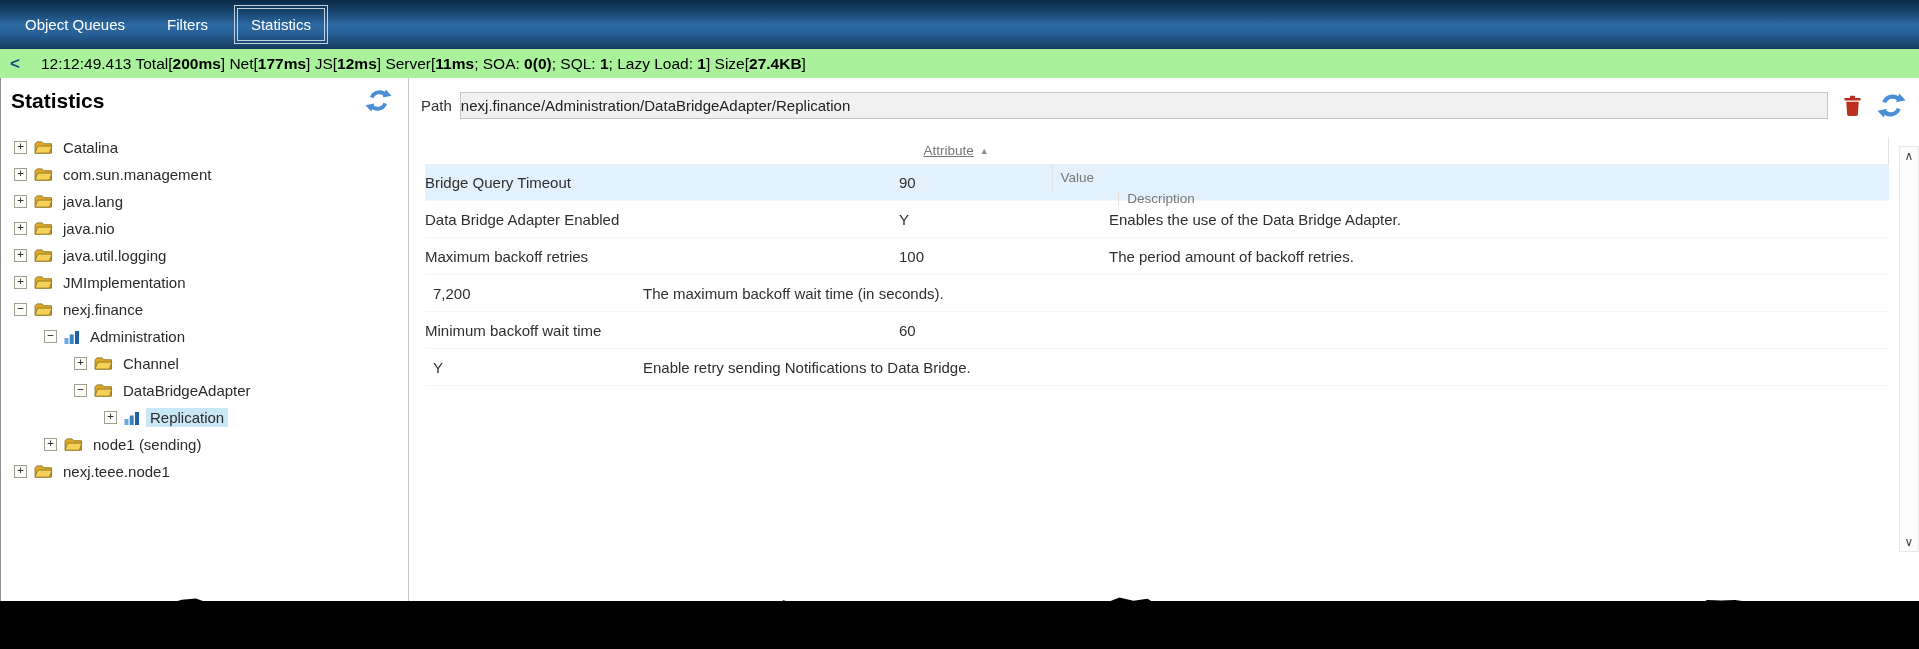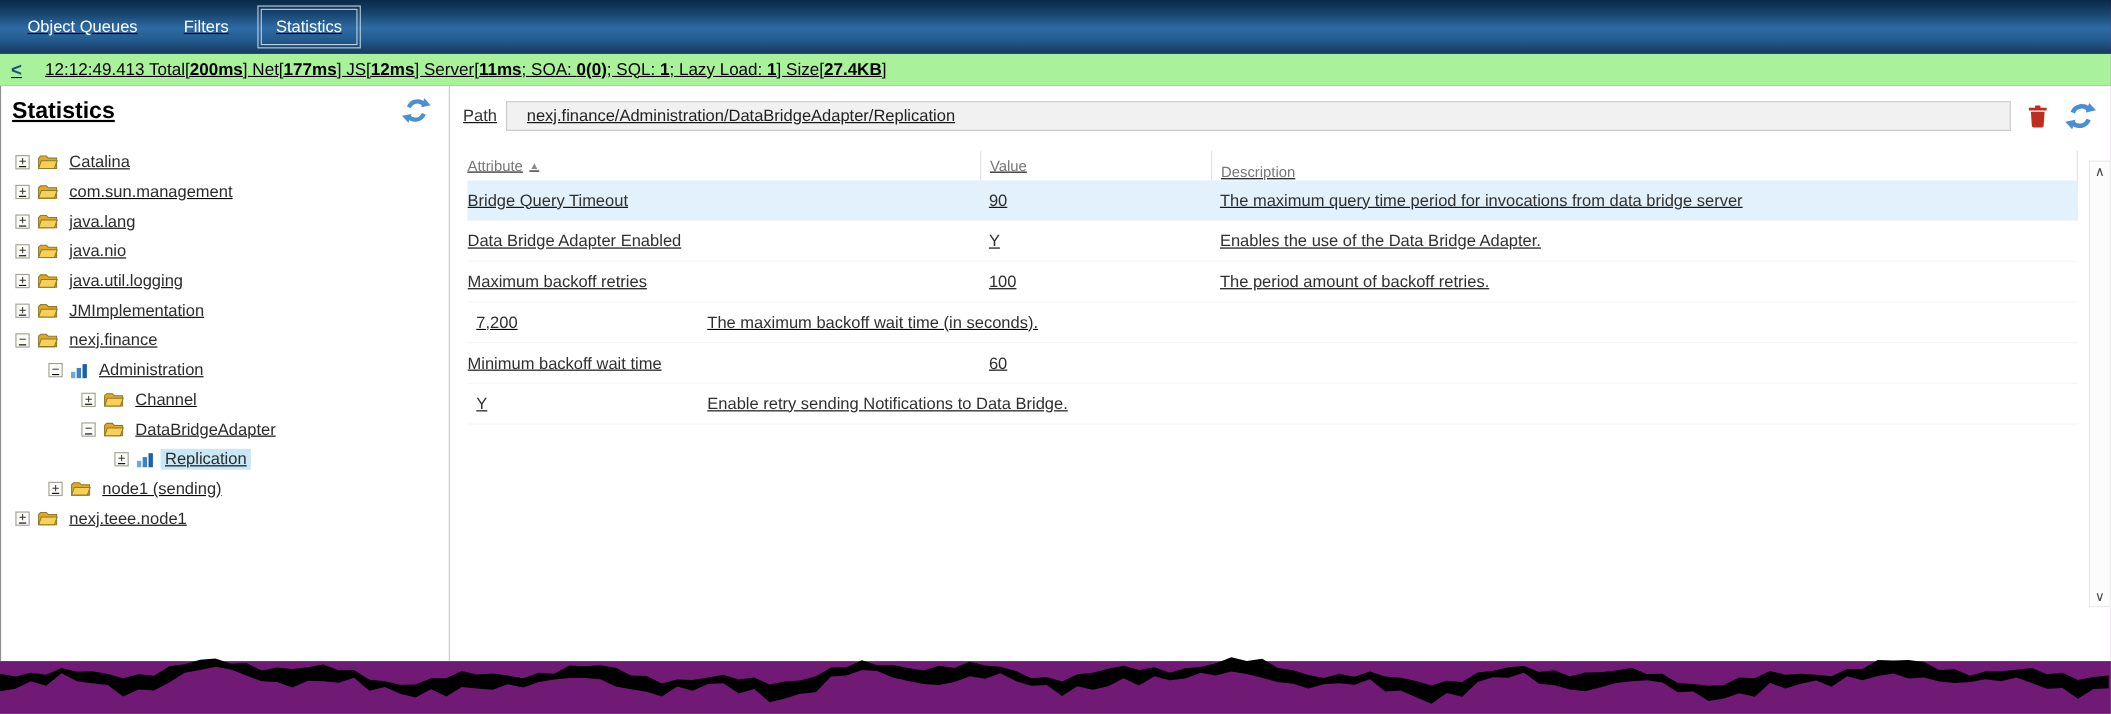--- a/index.html
+++ b/index.html
@@ -1,17 +1,17 @@
 <!DOCTYPE html>
 <html><head>
 <meta charset="utf-8">
 <style>
   html,body{margin:0;padding:0;}
   body{font-family:"Liberation Sans",sans-serif;background:#fff;}
-  .window{position:relative;width:1919px;height:649px;overflow:hidden;background:#701a75;text-decoration:underline;}
+  .window{position:relative;width:1919px;height:649px;overflow:hidden;background:#000000;}
 
   
   .topbar{height:49px;background:linear-gradient(180deg,#0a2946 0%,#17456f 25%,#2e6ba4 52%,#245d92 72%,#153a5e 100%);
           display:flex;align-items:center;padding-left:12px;gap:16px;}
   .tab{color:#fff;font-size:15px;padding:7px 13px;white-space:nowrap;cursor:default;}
   .tab.active{border:1px solid #c3d1de;outline:1px solid #c3d1de;outline-offset:2px;}
 
   
   .statusbar{height:29px;background:#a9f19b;display:flex;align-items:center;font-size:15.5px;color:#000;white-space:nowrap;overflow:hidden;}
   .back{color:#174f80;font-weight:bold;font-size:17px;margin:0 21px 0 10px;}
@@ -31,26 +31,26 @@
               font-size:11px;line-height:10px;text-align:center;color:#333;margin-right:7px;flex:none;
               font-family:"DejaVu Sans Mono",monospace;}
   .tree-icon{margin-right:6px;display:inline-flex;flex:none;}
   .tree-label{padding:1px 4px;}
   .tree-label.sel{background:#c9e7f7;}
 
   
   .right-panel{flex:1;position:relative;overflow:hidden;}
   .path-row{display:flex;align-items:center;padding:13px 13px 0 12px;gap:8px;font-size:15px;color:#333;}
   .path-input{flex:1;height:25px;background:#f1f1f1;border:1px solid #c8c8c8;font:15px "Liberation Sans",sans-serif;
-              color:#222;padding:0 18px;box-sizing:content-box;}
+              color:#222;padding:0 0;box-sizing:content-box;}
   .path-row .icon-btn{margin-left:5px;}
 
   
   .table{margin:17px 30px 0 16px;}
-  .thead{display:flex;height:27px;align-items:center;color:#777;font-size:13.5px;border-right:1px solid #e2e2e2;}
+  .thead{display:flex;height:27px;align-items:center;color:#777;font-size:13.5px;border-right:1px solid #e2e2e2;flex-direction:column;}
   .th{display:flex;align-items:center;height:100%;box-sizing:border-box;}
   .c0{width:466px;flex:none;}
   .c1{width:210px;flex:none;padding-left:8px;box-sizing:border-box;}
   .c2{flex:1;padding-left:8px;box-sizing:border-box;min-width:0;align-items:flex-end;}
   .th.c1,.th.c2{border-left:1px solid #e2e2e2;}
   .th-label.sorted{text-decoration:underline;}
   .sort-icon{font-size:9px;color:#8a8a8a;margin-left:6px;}
   .tr{display:flex;height:36px;align-items:center;font-size:15px;color:#2f2f2f;border-bottom:1px solid #f6f6f6;white-space:nowrap;}
   .tr.hl{background:#e2f1fb;}
   .td{overflow:hidden;text-overflow:ellipsis;}
@@ -286,21 +286,20 @@
   </div>
             <div class="th c2">
     <span class="th-label">Description</span>
 
   </div>
           </div>
         <div id="tbody">
             <div class="tr hl">
     <div class="td c0">Bridge Query Timeout</div>
     <div class="td c1">90</div>
-    <div class="td c2">The maximum query time period for invocations from data bridge server</div>
   </div>
             <div class="tr">
     <div class="td c0">Data Bridge Adapter Enabled</div>
     <div class="td c1">Y</div>
     <div class="td c2">Enables the use of the Data Bridge Adapter.</div>
   </div>
             <div class="tr">
     <div class="td c0">Maximum backoff retries</div>
     <div class="td c1">100</div>
     <div class="td c2">The period amount of backoff retries.</div>

